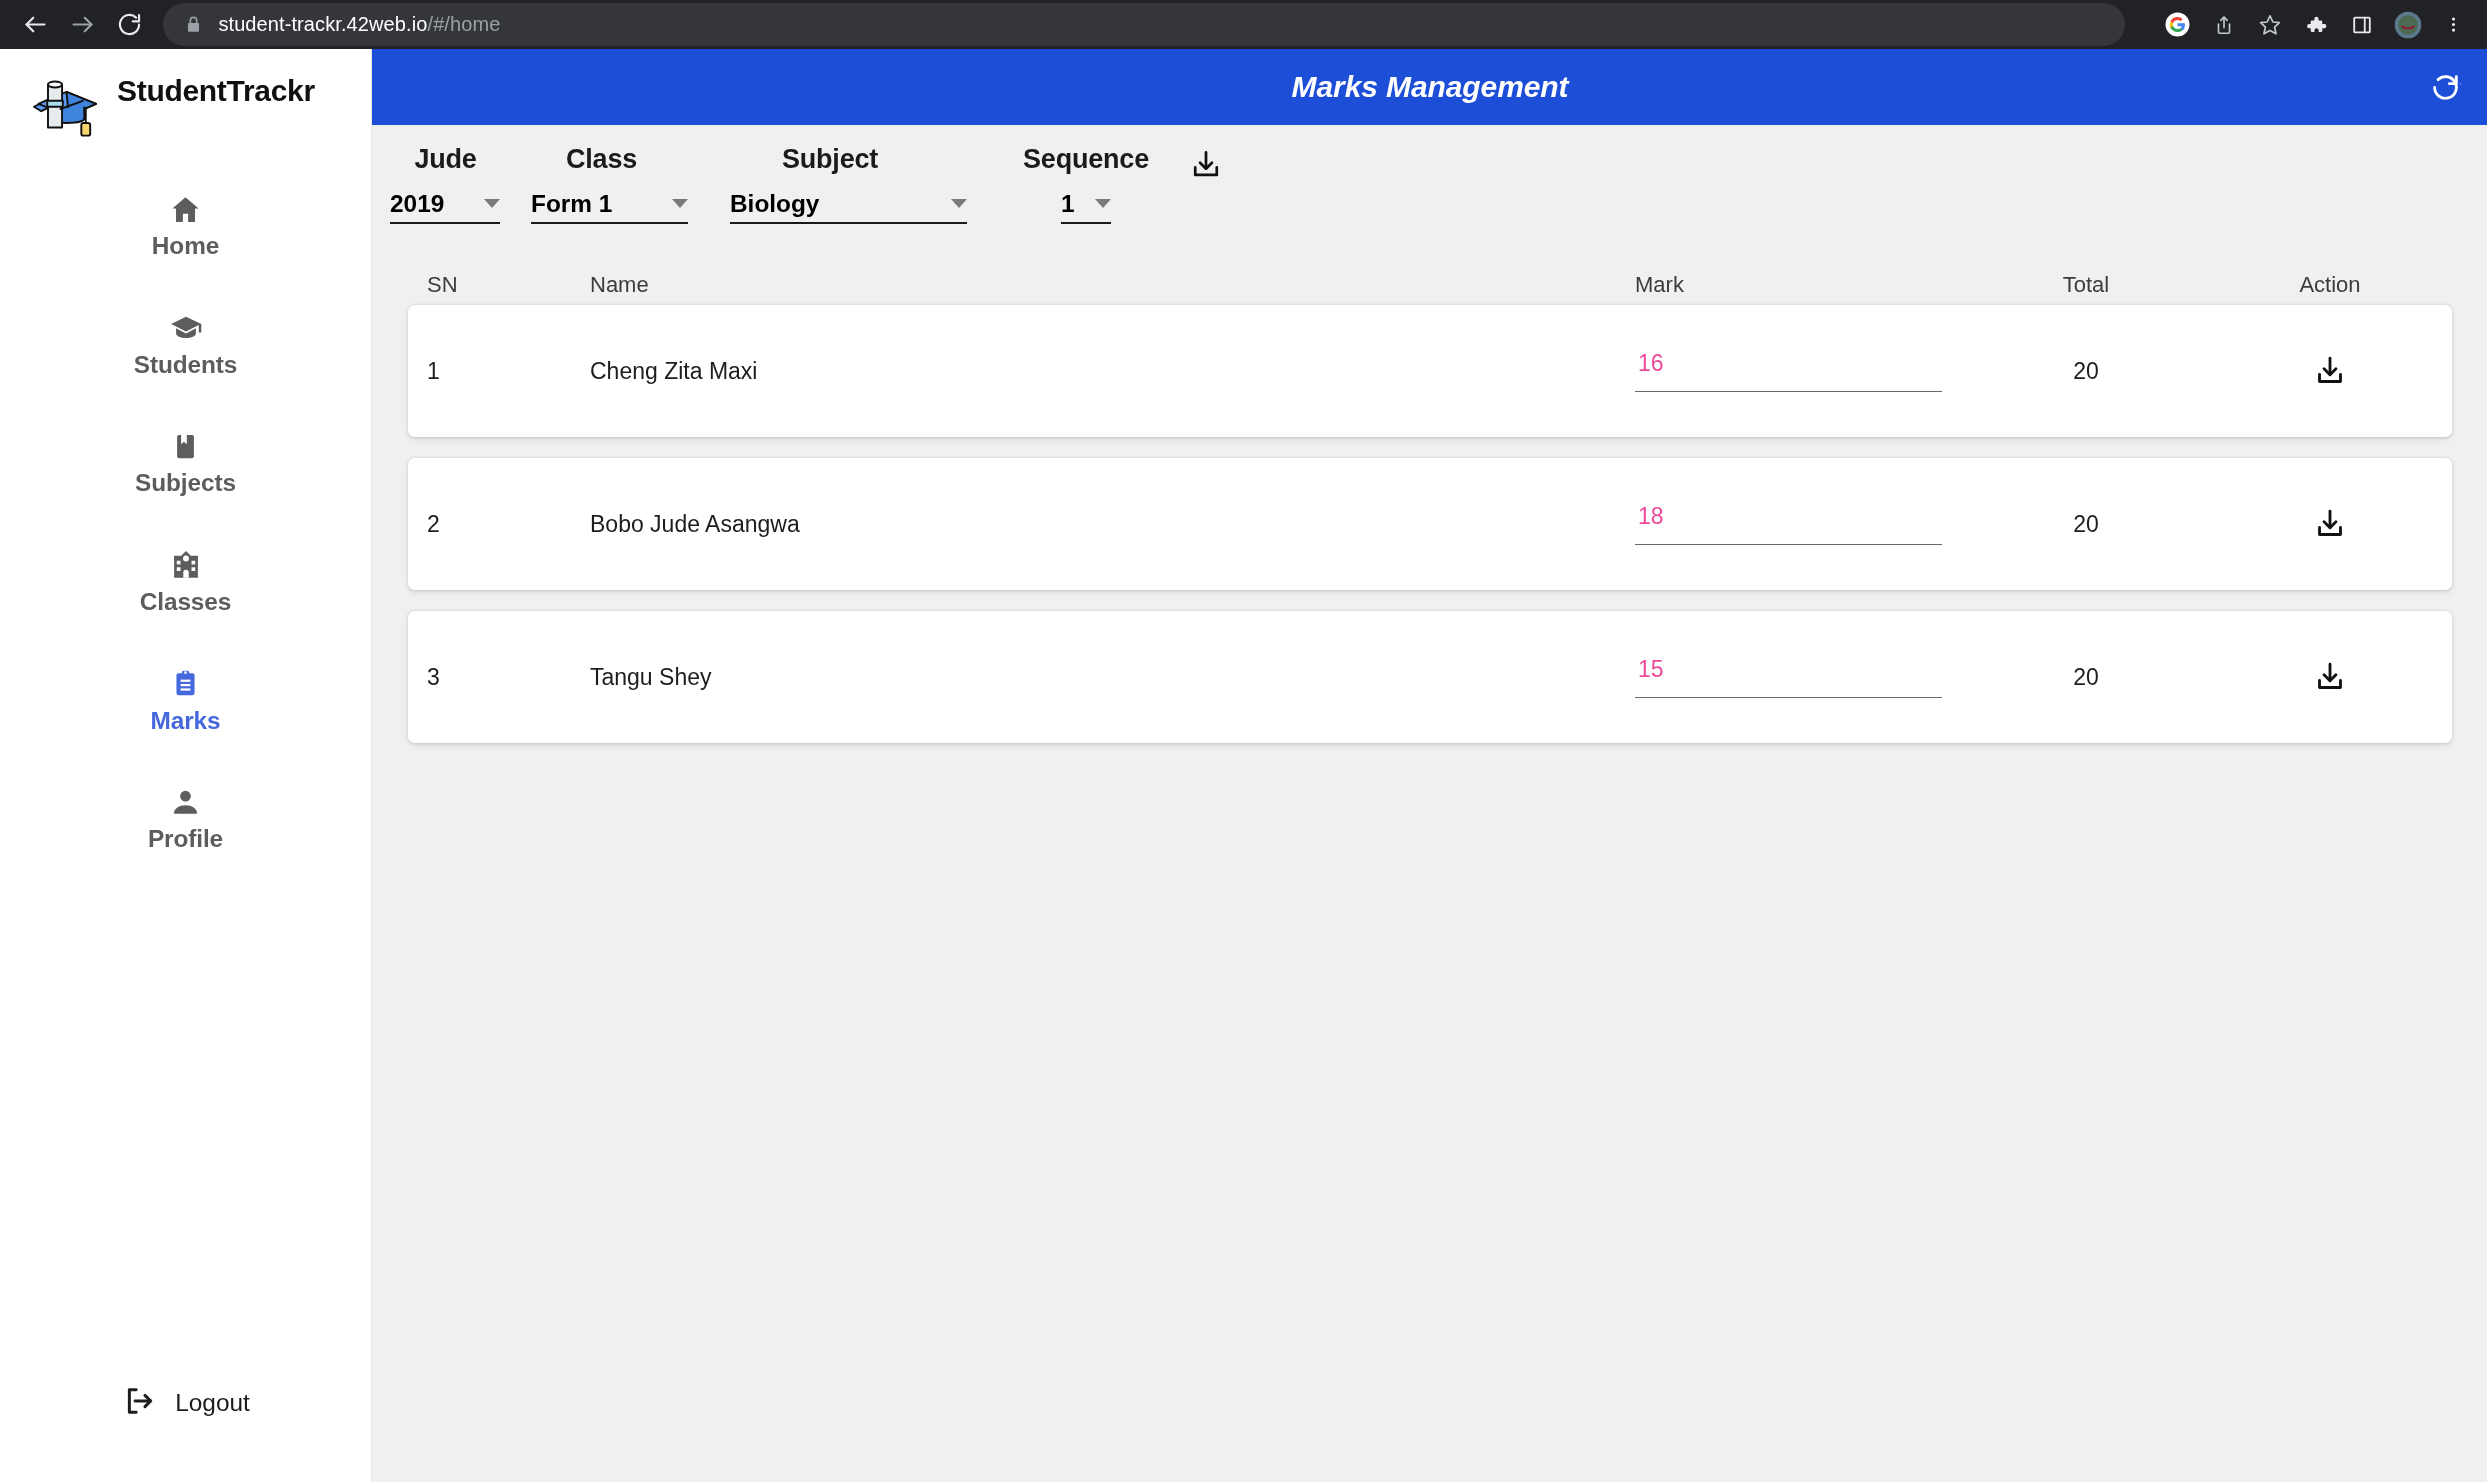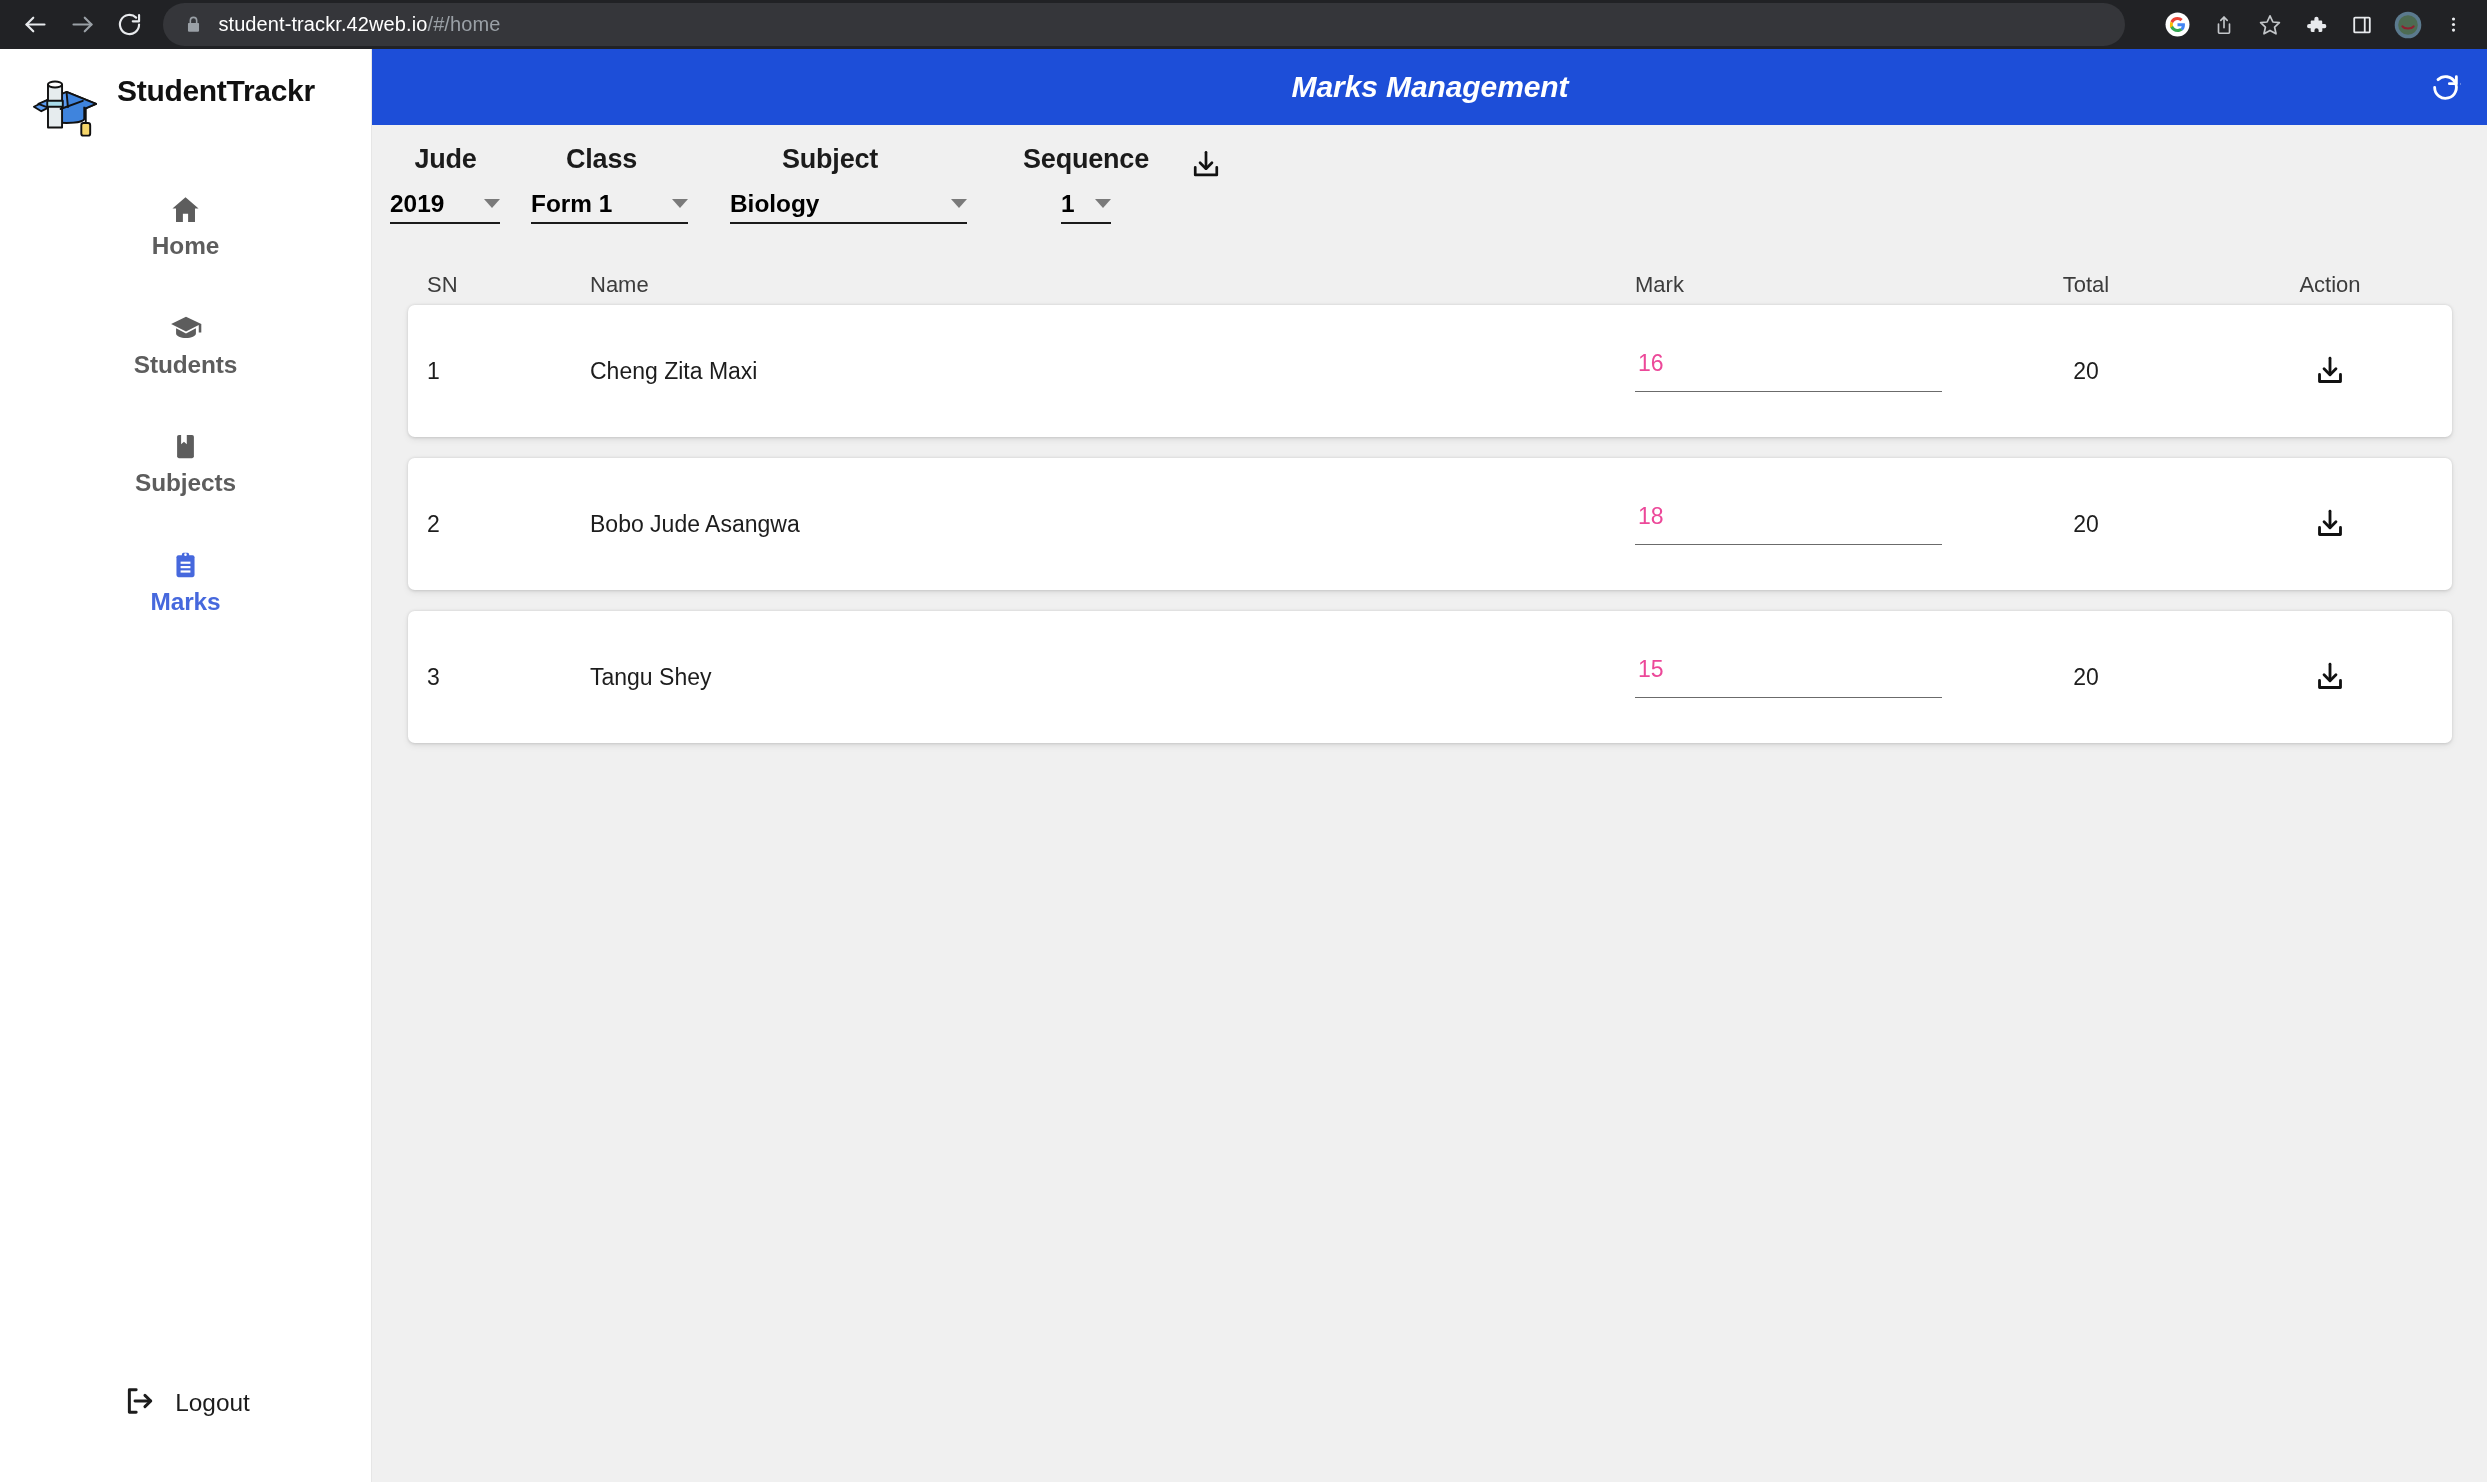--- a/index.html
+++ b/index.html
@@ -339,35 +339,58 @@
       <div class="nav-item">
         <span class="nav-icon">
           <svg width="31" height="31" viewBox="0 0 24 24">
               <rect x="5.5" y="3" width="13" height="18" rx="1.4" fill="#5d5d5d"></rect>
               <path d="M8.6 3 H13 V10.2 L10.8 8.4 L8.6 10.2 Z" fill="#ffffff"></path>
             </svg>
         </span>
         <span class="nav-label">Subjects</span>
       </div>
 
+      <div class="nav-item">
+        <span class="nav-icon">
+          <svg width="34" height="34" viewBox="0 0 24 24">
+              <path d="M12 2.2 8.6 5.4H3.6V21h16.8V5.4h-5z" fill="#5d5d5d"></path>
+              <circle cx="12" cy="7.4" r="2.1" fill="#fff"></circle>
+              <rect x="5.5" y="9" width="2.6" height="2.6" fill="#fff"></rect>
+              <rect x="15.9" y="9" width="2.6" height="2.6" fill="#fff"></rect>
+              <rect x="5.5" y="13.6" width="2.6" height="2.6" fill="#fff"></rect>
+              <rect x="15.9" y="13.6" width="2.6" height="2.6" fill="#fff"></rect>
+              <path d="M10.1 21v-3.7a1.9 1.9 0 0 1 3.8 0V21z" fill="#fff"></path>
+            </svg>
+        </span>
+        <span class="nav-label">Classes</span>
+      </div>
 
       <div class="nav-item active">
         <span class="nav-icon">
           <svg width="31" height="31" viewBox="0 0 24 24">
               <rect x="5" y="4" width="14" height="17" rx="1.6" fill="#4668dd"></rect>
               <rect x="9.2" y="2.2" width="5.6" height="3.6" rx="1.2" fill="#4668dd"></rect>
               <circle cx="12" cy="3.6" r="1" fill="#fff"></circle>
               <rect x="8.2" y="9" width="7.6" height="1.7" fill="#fff"></rect>
               <rect x="8.2" y="12.4" width="7.6" height="1.7" fill="#fff"></rect>
               <rect x="8.2" y="15.8" width="7.6" height="1.7" fill="#fff"></rect>
             </svg>
         </span>
         <span class="nav-label">Marks</span>
       </div>
 
+      <div class="nav-item">
+        <span class="nav-icon">
+          <svg width="33" height="33" viewBox="0 0 24 24" fill="#5d5d5d">
+              <circle cx="12" cy="7.4" r="3.9"></circle>
+              <path d="M3.6 20.2c0-4 3.9-6.2 8.4-6.2s8.4 2.2 8.4 6.2z"></path>
+            </svg>
+        </span>
+        <span class="nav-label">Profile</span>
+      </div>
     </div>
 
     <div class="logout">
       <span>
         <svg width="34" height="34" viewBox="0 0 24 24" fill="none" stroke="#1c1c1c" stroke-width="2.1" stroke-linecap="round" stroke-linejoin="round">
             <path d="M10 4H5.2v16H10"></path>
             <line x1="9.2" y1="12" x2="20" y2="12"></line>
             <polyline points="16.2,8 20.3,12 16.2,16"></polyline>
           </svg>
       </span>

